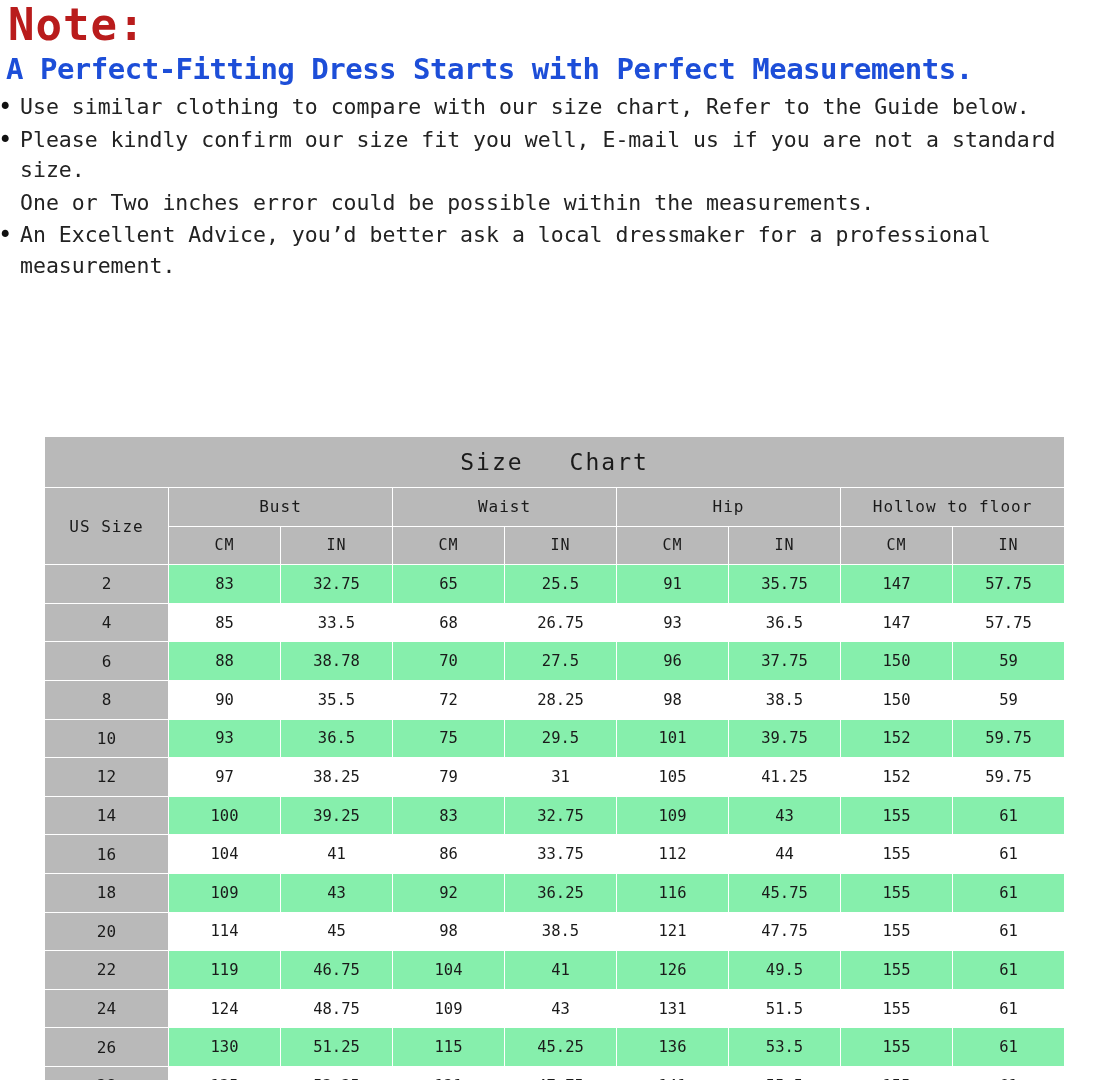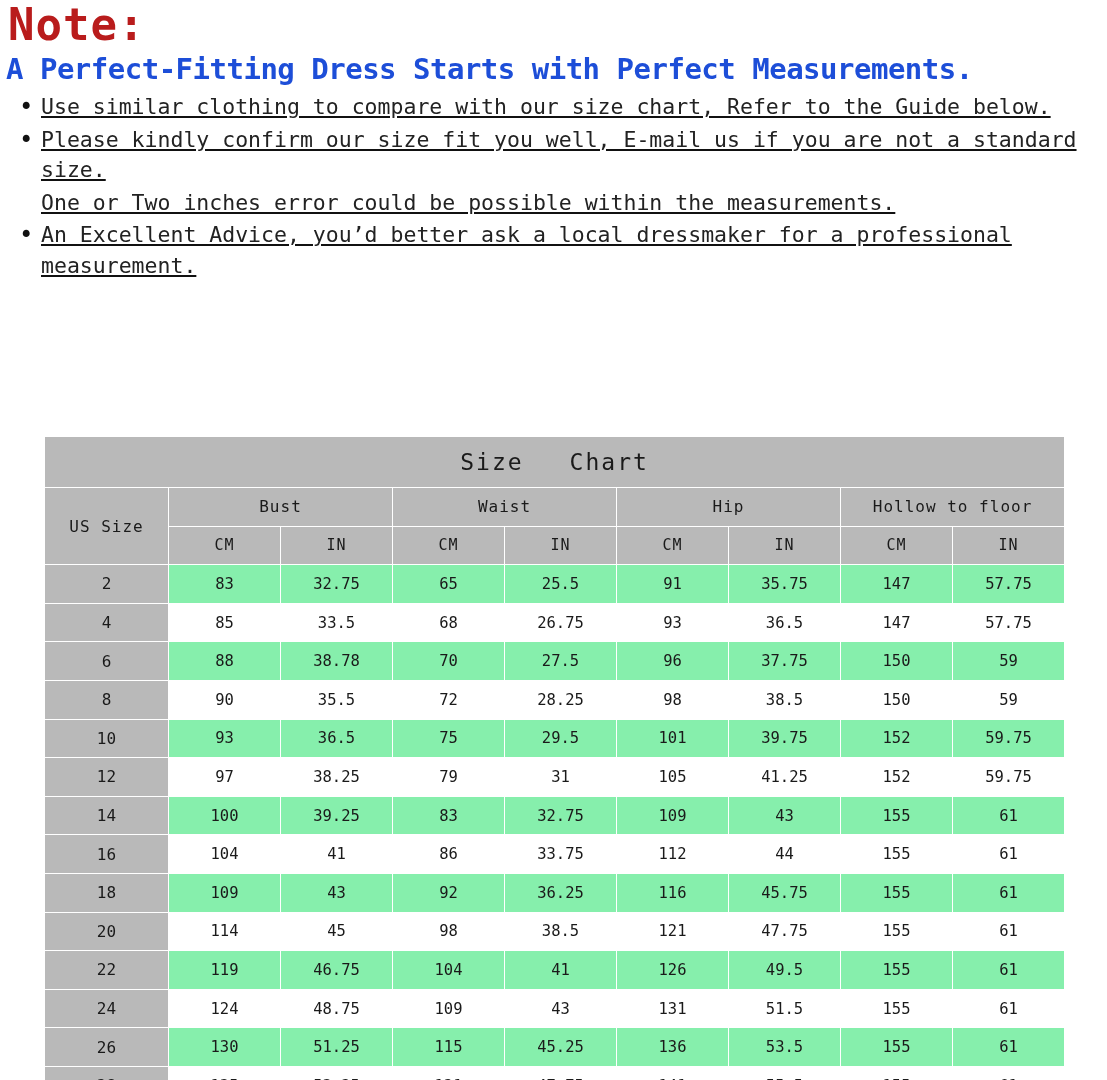--- a/index.html
+++ b/index.html
@@ -34,22 +34,21 @@
     font-size: 29px;
     font-weight: bold;
     color: #1d4ed8;
     margin: 4px 0 6px 6px;
     letter-spacing: -0.5px;
     white-space: nowrap;
   }
   ul.notes {
     list-style: none;
     margin: 0;
-    padding: 0 0 0 41px;
-    text-decoration: underline;
+    padding: 0 0 0 20px;
   }
   ul.notes > li {
     position: relative;
     font-size: 21.5px;
     line-height: 1.42;
     color: #222;
     margin-bottom: 2px;
     letter-spacing: 0px;
   }
   ul.notes > li.bulleted::before {

